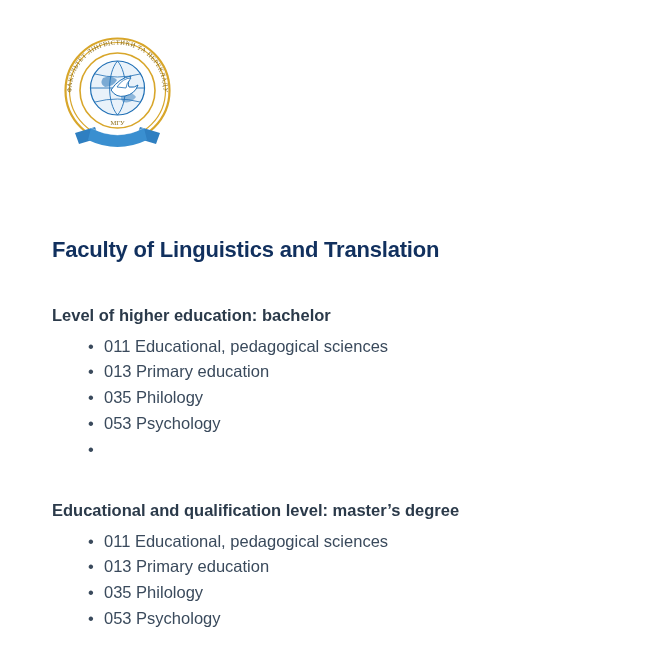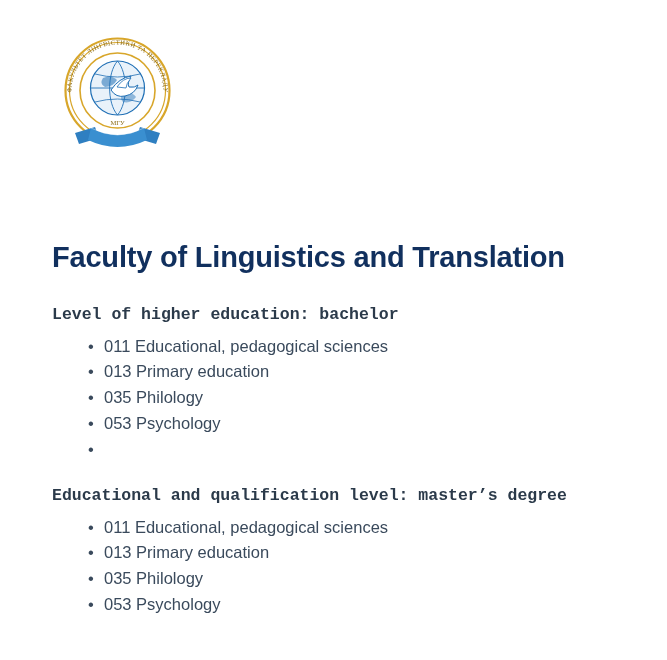--- a/index.html
+++ b/index.html
@@ -33,43 +33,42 @@
     display: block;
     width: 125px;
     height: 130px;
   }
 
   
   .page-title {
     position: absolute;
     left: 52px;
     top: 222px;
-    font-size: 29px;
+    font-size: 22px;
     font-weight: bold;
     letter-spacing: -0.2px;
     color: #11305e;
     white-space: nowrap;
   }
 
   
   .section {
     position: absolute;
     left: 52px;
     width: 580px;
   }
   .section-bachelor { top: 305px; }
-  .section-master   { top: 486px; }
+  .section-master   { top: 500px; }
 
   .section-heading {
     font-size: 16.5px;
     font-weight: bold;
     color: #2b3a4a;
     margin: 0 0 8px 0;
     line-height: 1.25;
-    font-family: Liberation Mono, monospace;
   }
   ul.code-list {
     list-style: none;
     margin: 0;
     padding: 0;
   }
   ul.code-list li {
     position: relative;
     font-size: 16.5px;
     color: #3a4a5c;

